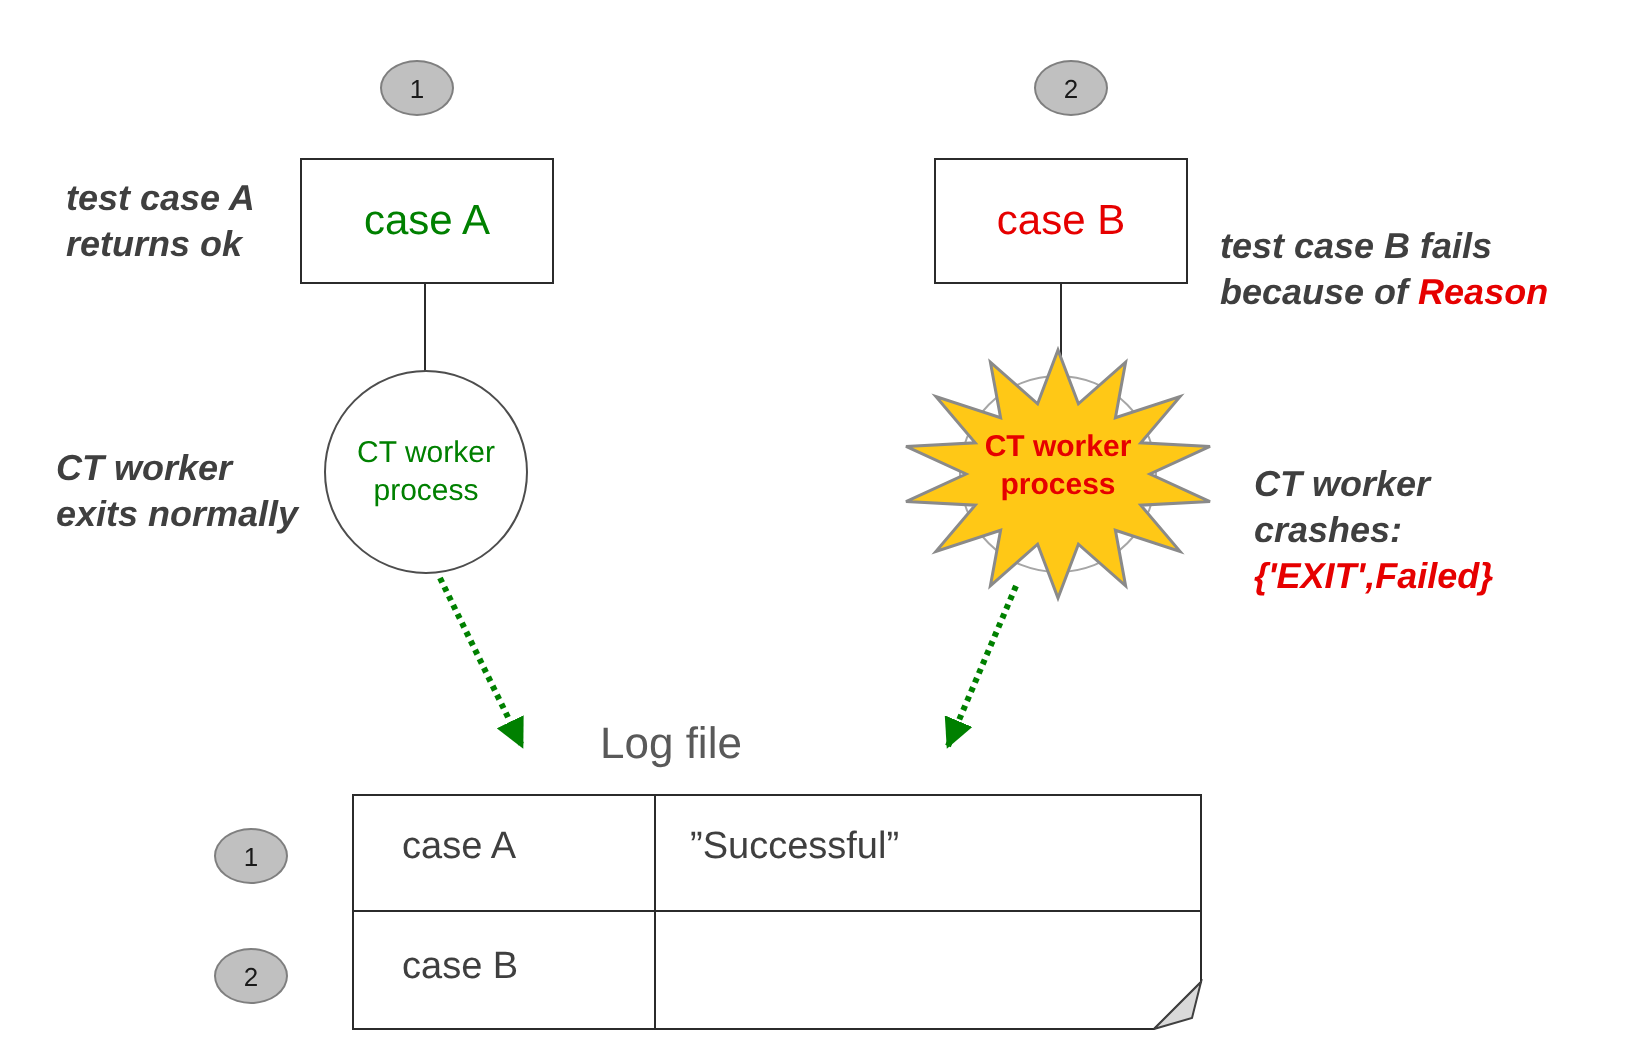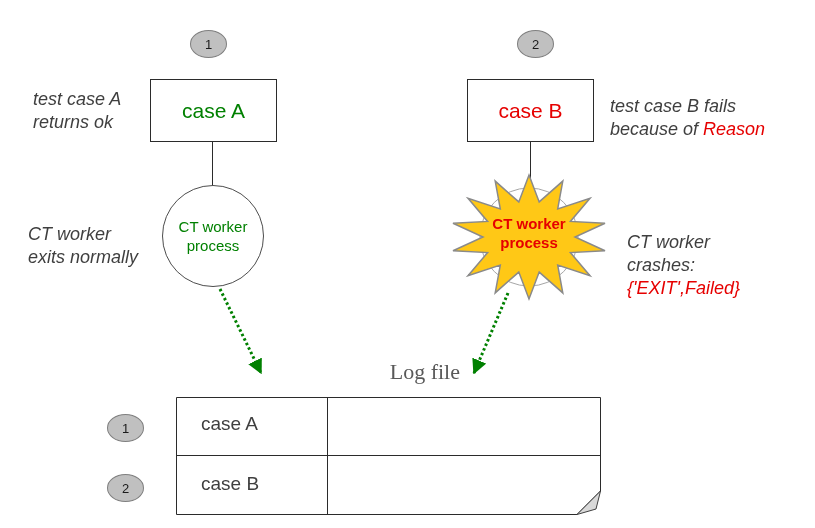--- a/index.html
+++ b/index.html
@@ -31,20 +31,21 @@
   }
   .green-text { color: #008000; }
   .red-text   { color: #e60000; }
   .annotation {
     position: absolute;
     font-style: italic;
     font-size: 18px;
     line-height: 23px;
     color: #3f3f3f;
     white-space: pre-line;
+    font-weight: bold;
   }
   .annotation .red-text { font-style: italic; }
   .worker-circle {
     position: absolute;
     left: 162px; top: 185px;
     width: 100px; height: 100px;
     border: 1px solid #4d4d4d;
     border-radius: 50%;
     background: #ffffff;
     display: flex; align-items: center; justify-content: center;
@@ -60,39 +61,38 @@
     text-align: center;
     font-size: 15px; line-height: 19px;
     font-weight: bold;
     color: #e60000;
     white-space: pre-line;
   }
   .log-title {
     position: absolute;
     left: 300px; top: 359px;
     width: 160px;
-    text-align: right;
+    text-align: left;
     font-size: 22px;
     color: #595959;
-    font-family: Liberation Serif, serif;
   }
   .row-text {
     position: absolute;
     font-size: 19px;
     color: #3f3f3f;
   }
   
   .badge-a   { left: 190px; top: 30px; }
   .badge-b   { left: 517px; top: 30px; }
   .badge-r1  { left: 107px; top: 414px; }
   .badge-r2  { left: 107px; top: 474px; }
   .case-a    { left: 150px; top: 79px; }
   .case-b    { left: 467px; top: 79px; }
   .annot-a   { left: 33px;  top: 88px; }
-  .annot-b   { left: 610px; top: 72px; }
+  .annot-b   { left: 610px; top: 89px; }
   .annot-wa  { left: 28px;  top: 223px; }
   .annot-wb  { left: 627px; top: 208px; }
   .r1-name   { left: 201px; top: 413px; }
   .r1-value  { left: 345px; top: 413px; }
   .r2-name   { left: 201px; top: 473px; }
   .r2-value  { left: 345px; top: 473px; }
 </style>
 </head>
 <body>
 
@@ -147,15 +147,16 @@
 crashes:
 </span><span class="red-text">{'EXIT',Failed}</span>
   </div>
 
   <div class="log-title">Log file</div>
 
   <div class="badge badge-r1">1</div>
   <div class="badge badge-r2">2</div>
 
   <div class="row-text r1-name">case A</div>
+  <div class="row-text r1-value green-text">”Successful”</div>
   <div class="row-text r2-name">case B</div>
 
 </div>
 
 </body></html>

